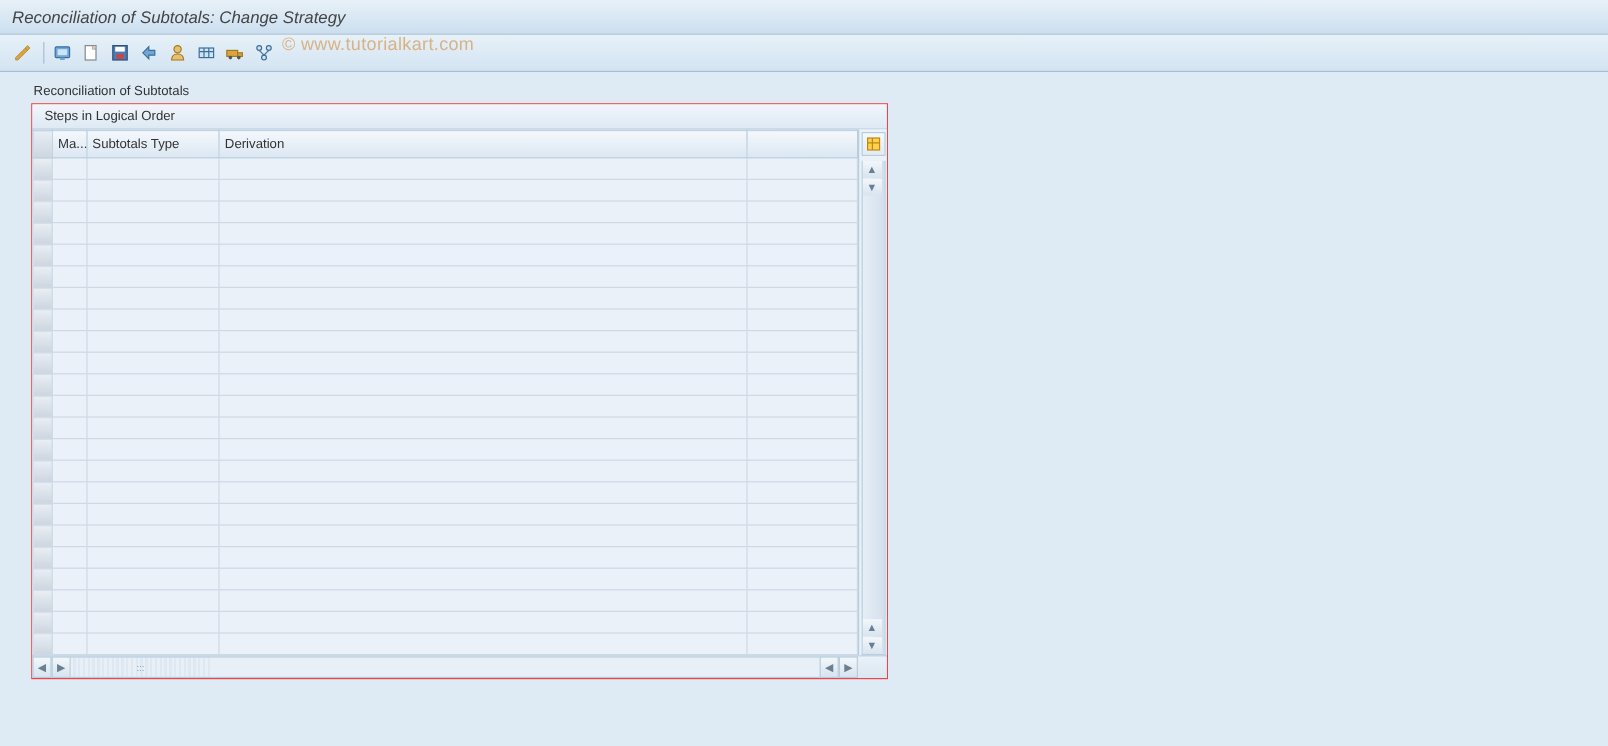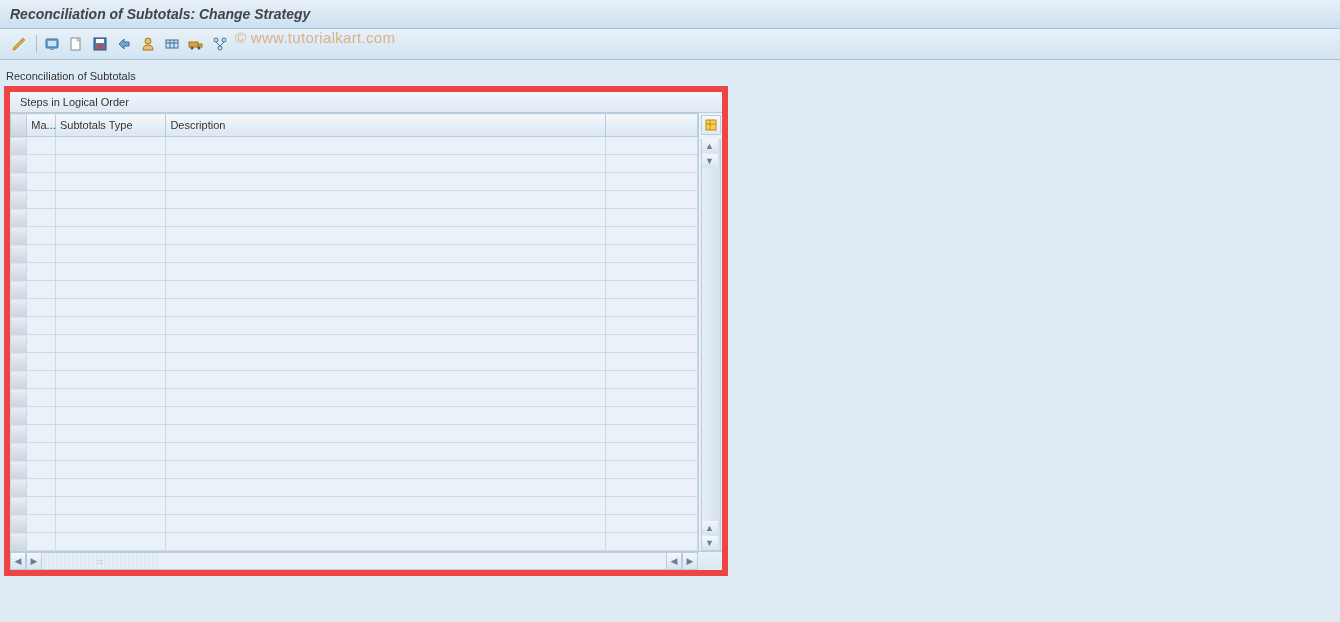--- a/index.html
+++ b/index.html
@@ -15,21 +15,21 @@
   }
   .title-bar {
     background: linear-gradient(to bottom, #e8f1f8 0%, #cbdff0 100%);
     border-bottom: 1px solid #a7bed3;
     height: 28px;
     display: flex;
     align-items: center;
     padding-left: 10px;
   }
   .title-bar .title {
-    font-weight: bold;
+    font-weight: normal;
     font-style: italic;
     font-size: 14px;
     color: #444;
   }
   .toolbar {
     background: linear-gradient(to bottom, #e7f1f8 0%, #d3e4f2 100%);
     border-bottom: 1px solid #a7bed3;
     height: 30px;
     display: flex;
     align-items: center;
@@ -55,32 +55,32 @@
     position: absolute;
     left: 235px;
     top: 0;
     font-size: 15px;
     color: rgba(210,130,40,0.55);
     font-weight: 500;
     pointer-events: none;
     letter-spacing: 0.3px;
   }
   .content {
-    padding: 10px 10px 10px 4px;
+    padding: 10px 10px 10px 26px;
   }
   .section-label {
     font-size: 11px;
     color: #333;
     margin-bottom: 4px;
     margin-left: 2px;
   }
   .panel {
     width: 712px;
     background: #eaf1f8;
-    border: 6px solid #ef4444;
+    border: 1px solid #ef4444;
   }
   .panel-header {
     background: linear-gradient(to bottom, #f1f6fb 0%, #dde9f4 100%);
     border-bottom: 1px solid #b8cdde;
     height: 20px;
     display: flex;
     align-items: center;
     padding-left: 10px;
     font-size: 11px;
     color: #333;
@@ -291,21 +291,21 @@
             <col class="col-ma">
             <col class="col-deriv">
             <col class="col-desc">
             <col class="col-rest">
           </colgroup>
           <thead>
             <tr>
               <th class="selcol"></th>
               <th>Ma...</th>
               <th>Subtotals Type</th>
-              <th>Description</th>
+              <th>Derivation</th>
               <th></th>
             </tr>
           </thead>
           <tbody id="grid-body">
               <tr>
                 <td class="selcol"></td>
                 <td></td>
                 <td></td>
                 <td></td>
                 <td></td>

